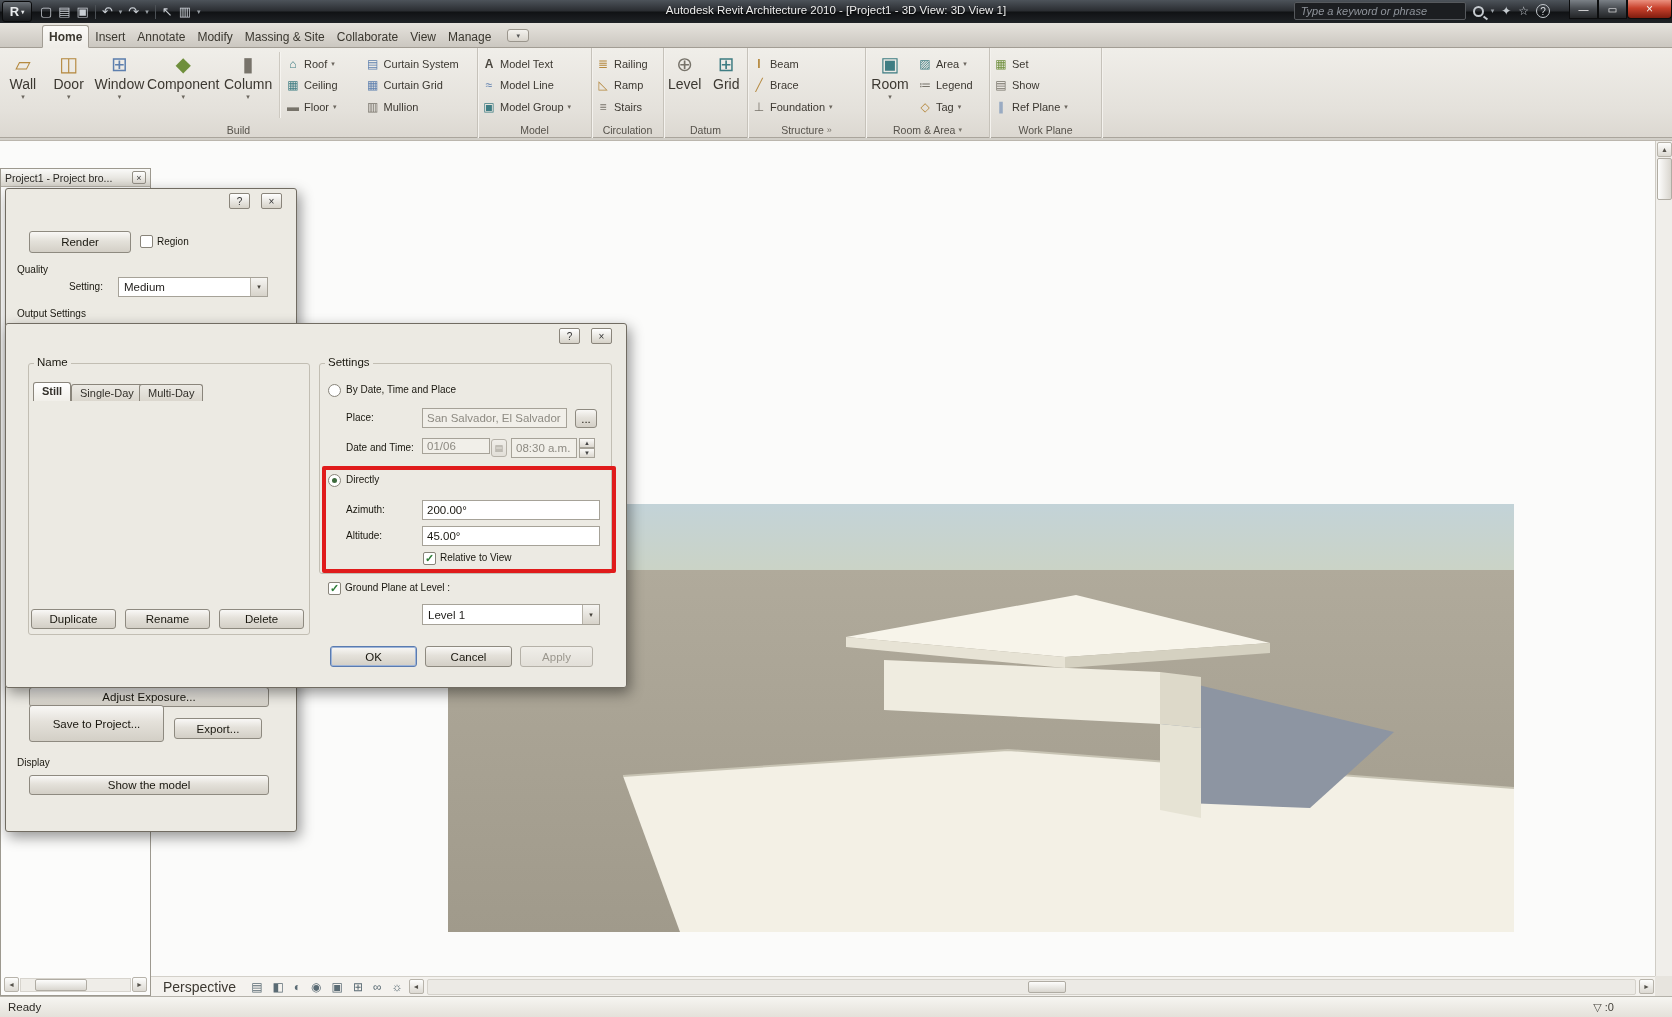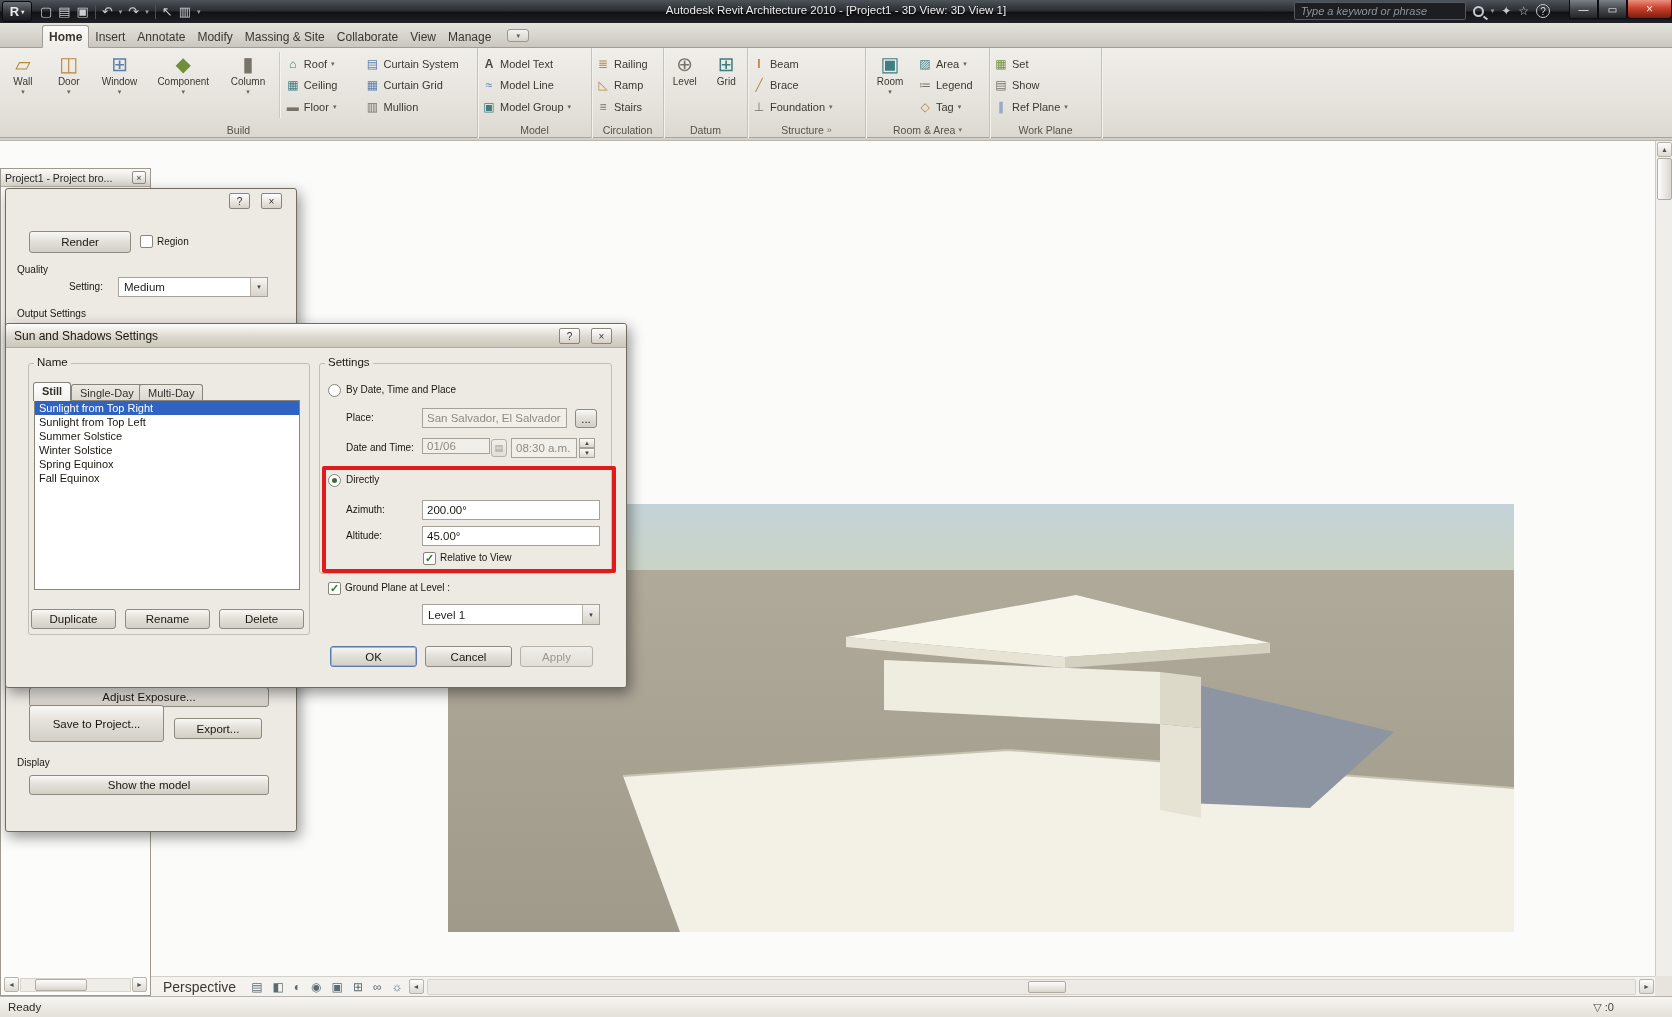--- a/index.html
+++ b/index.html
@@ -43,21 +43,21 @@
     background:linear-gradient(#f4f2ee,#d8d4cc); font-size:7px; color:#555; display:flex; align-items:center; justify-content:center; }
   .ribbody { position:absolute; left:0; top:48px; width:1672px; height:90px;
     background:linear-gradient(#f0eee9,#e4e1db 70%,#dcd8d1); border-bottom:1px solid #aaa59c; z-index:54; }
   .ribedge { position:absolute; left:0; top:138px; width:1672px; height:3px; background:#d2cfc8; border-bottom:1px solid #bbb6ad; z-index:54; }
   .rp { position:absolute; top:0; height:90px; border-right:1px solid #c6c2ba; box-shadow:1px 0 0 #f4f2ee; }
   .rp-cap { position:absolute; left:0; bottom:0; width:100%; height:16px; font-size:10.5px; color:#56524b;
     display:flex; align-items:center; justify-content:center; gap:3px; }
   .rp-body { position:absolute; left:0; top:0; width:100%; height:74px; display:flex; }
   .bigbtn { display:flex; flex-direction:column; align-items:center; padding-top:5px; gap:1px; }
   .bb-ic { font-size:20px; line-height:22px; }
-  .bb-lb { font-size:10px; color:#3c3831; }
+  .bb-lb { font-size:14px; color:#3c3831; }
   .bb-cr { font-size:7px; color:#6b665e; }
   .vsep { width:1px; background:#cdc9c1; margin:4px 2px; box-shadow:1px 0 0 #f6f4f0; }
   .smcol { display:flex; flex-direction:column; justify-content:space-evenly; padding:2px 0; }
   .sm { display:flex; align-items:center; gap:4px; padding:1px 4px; font-size:11px; color:#3c3831; white-space:nowrap; }
   .sm-ic { font-size:12px; width:14px; text-align:center; }
   .sm-cr { font-size:7px; color:#6b665e; }
   .c-teal { color:#3f7d83; } .c-amber { color:#b5893f; } .c-blue { color:#5d7fae; }
   .c-green { color:#6f8f3c; } .c-gray { color:#77736a; } .c-dark { color:#4c4840; }
 
   
@@ -478,41 +478,30 @@
   <div class="btn" style="left:168px;top:529px;width:88px;height:21px">
     <span>Export...</span>
   </div>
   <div class="lbl" style="left:11px;top:568px">Display</div>
   <div class="btn" style="left:23px;top:586px;width:240px;height:20px">
     <span>Show the model</span>
   </div>
 </div>
 
 <div class="dlg" style="left:5px;top:323px;width:622px;height:365px;z-index:30">
-  <div class="dlg-title">
-    <span>Sun and Shadows Settings</span>
-  </div>
   <div class="dlg-ctl" style="right:46px">?</div>
   <div class="dlg-ctl" style="right:14px">×</div>
 
   <div class="group" style="left:22px;top:39px;width:282px;height:272px"></div>
   <div class="group-lbl" style="left:28px;top:32px">Name</div>
 
   <div class="xtab active" style="left:27px;top:58px"><span>Still</span></div>
   <div class="xtab" style="left:65px;top:60px"><span>Single-Day</span></div>
   <div class="xtab" style="left:133px;top:60px"><span>Multi-Day</span></div>
 
-  <div class="list" style="left:28px;top:76px;width:266px;height:190px">
-    <div class="li sel">Sunlight from Top Right</div>
-    <div class="li">Sunlight from Top Left</div>
-    <div class="li">Summer Solstice</div>
-    <div class="li">Winter Solstice</div>
-    <div class="li">Spring Equinox</div>
-    <div class="li">Fall Equinox</div>
-  </div>
 
   <div class="btn" style="left:25px;top:285px;width:85px;height:20px">
     <span>Duplicate</span>
   </div>
   <div class="btn" style="left:119px;top:285px;width:85px;height:20px">
     <span>Rename</span>
   </div>
   <div class="btn" style="left:213px;top:285px;width:85px;height:20px">
     <span>Delete</span>
   </div>

